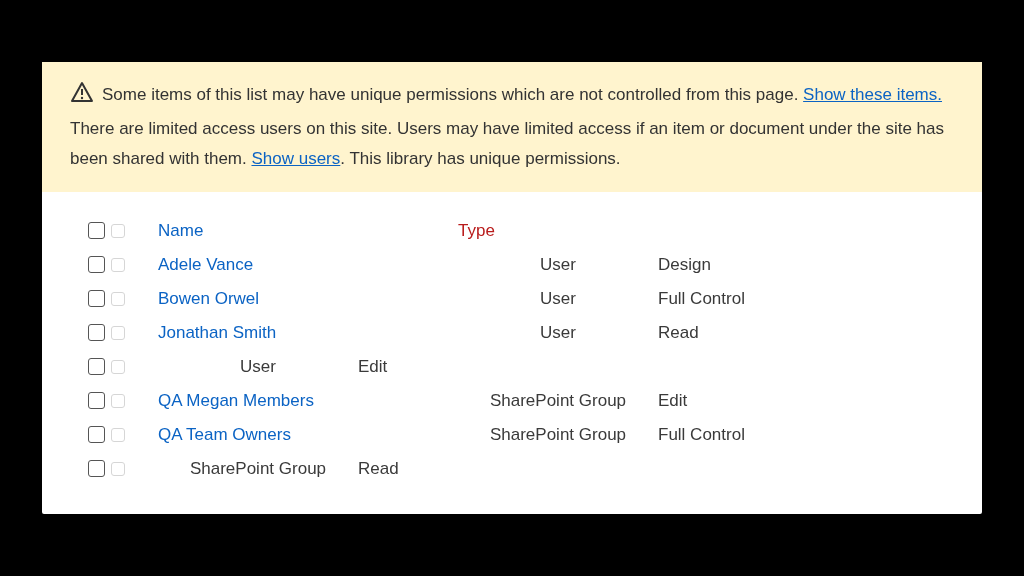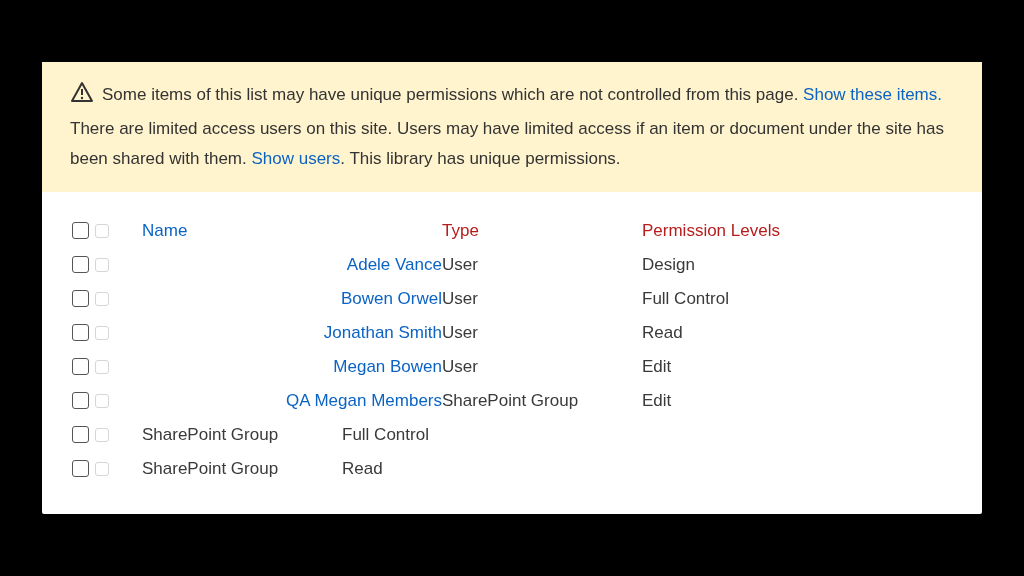--- a/index.html
+++ b/index.html
@@ -26,24 +26,26 @@
     line-height: 1.75;
     color: #333;
   }
   .notice-icon {
     display: inline-block;
     vertical-align: -4px;
     margin-right: 8px;
   }
   .notice-link {
     color: #0b63c4;
+    text-decoration: underline;
     cursor: pointer;
   }
   .table-area {
     padding: 22px 45px 28px 30px;
+    margin-left: 16px;
   }
   .row {
     display: flex;
     align-items: center;
     padding: 7px 0;
     font-size: 17px;
   }
   .header-row .col { color: #0b63c4; font-weight: 400; }
   .col-check {
     width: 70px;
@@ -63,22 +65,22 @@
     border-radius: 3px;
     background: #fff;
   }
   .col-name { width: 300px; color: #0b63c4; }
   .col-type { width: 200px; color: #333; }
   .col-perm { flex: 1; color: #333; }
   .header-row .col-type,
   .header-row .col-perm {
     color: #b91c1c;
   }
-  .data-row .col-name { color: #0b63c4; cursor: pointer; text-align: right; }
-  .data-row .col-type { color: #3a3a3a; }
+  .data-row .col-name { color: #0b63c4; cursor: pointer; }
+  .data-row .col-type { color: #3a3a3a; text-align: center; }
   .data-row .col-perm { color: #3a3a3a; }
 </style>
 </head>
 <body>
 
 <div class="panel">
 
   <div class="notice">
     <span class="notice-icon">
       <svg width="24" height="24" viewBox="0 0 24 24">
@@ -91,21 +93,20 @@
 
   <div class="table-area">
 
     <div class="row header-row">
       <div class="col-check">
         <span class="cb1"></span>
         <span class="cb2"></span>
       </div>
       <div class="col col-name">Name</div>
       <div class="col col-type">Type</div>
-      <div class="col col-perm">Permission Levels</div>
     </div>
 
     <div id="rows-container">
         <div class="row data-row">
           <div class="col-check">
             <span class="cb1"></span>
             <span class="cb2"></span>
           </div>
           <div class="col col-name">Adele Vance</div>
           <div class="col col-type">User</div>
@@ -127,38 +128,38 @@
           </div>
           <div class="col col-name">Jonathan Smith</div>
           <div class="col col-type">User</div>
           <div class="col col-perm">Read</div>
         </div>
         <div class="row data-row">
           <div class="col-check">
             <span class="cb1"></span>
             <span class="cb2"></span>
           </div>
-          <div class="col col-name">Megan Bowen</div>
           <div class="col col-type">User</div>
           <div class="col col-perm">Edit</div>
         </div>
         <div class="row data-row">
           <div class="col-check">
             <span class="cb1"></span>
             <span class="cb2"></span>
           </div>
           <div class="col col-name">QA Megan Members</div>
           <div class="col col-type">SharePoint Group</div>
           <div class="col col-perm">Edit</div>
         </div>
         <div class="row data-row">
           <div class="col-check">
             <span class="cb1"></span>
             <span class="cb2"></span>
           </div>
+          <div class="col col-name">QA Team Owners</div>
           <div class="col col-type">SharePoint Group</div>
           <div class="col col-perm">Full Control</div>
         </div>
         <div class="row data-row">
           <div class="col-check">
             <span class="cb1"></span>
             <span class="cb2"></span>
           </div>
           <div class="col col-type">SharePoint Group</div>
           <div class="col col-perm">Read</div>

